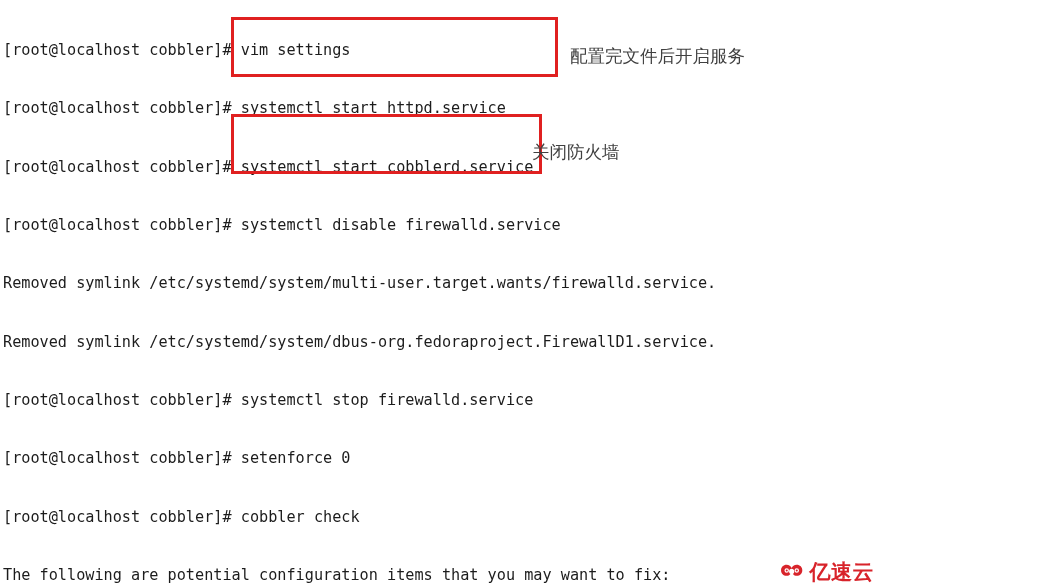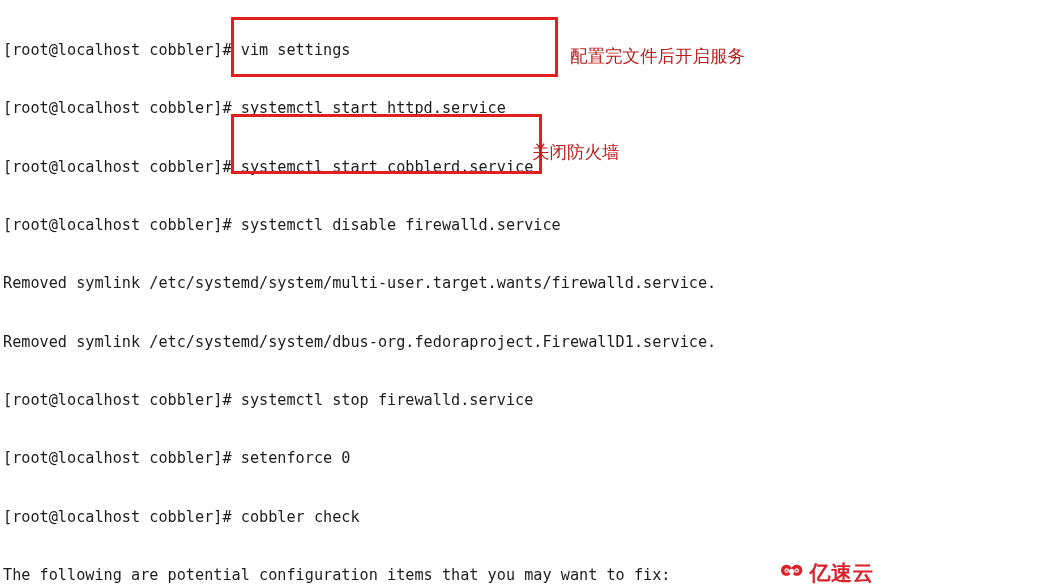--- a/index.html
+++ b/index.html
@@ -59,21 +59,21 @@
   }
   #hlbox-stop-firewall {
     left: 231px;
     top: 114px;
     width: 311px;
     height: 60px;
   }
 
   .annot {
     position: absolute;
-    color: #b91c1c;
+    color: #404040;
     font-family: Liberation Serif, serif;
     font-size: 17.5px;
     line-height: 1;
     white-space: nowrap;
   }
   #annot-configure {
     left: 570px;
     top: 48px;
   }
   #annot-firewall {
@@ -90,21 +90,21 @@
     align-items: center;
     gap: 4px;
   }
   #watermark .wm-logo {
     width: 28px;
     height: 22px;
     display: block;
   }
   #watermark .wm-text {
     color: #d8232a;
-    font-family: Liberation Sans, sans-serif;
+    font-family: Liberation Serif, serif;
     font-size: 21px;
     font-weight: bold;
     line-height: 1;
     letter-spacing: 0.5px;
   }
 </style>
 </head>
 <body>
 
 <div id="terminal">

